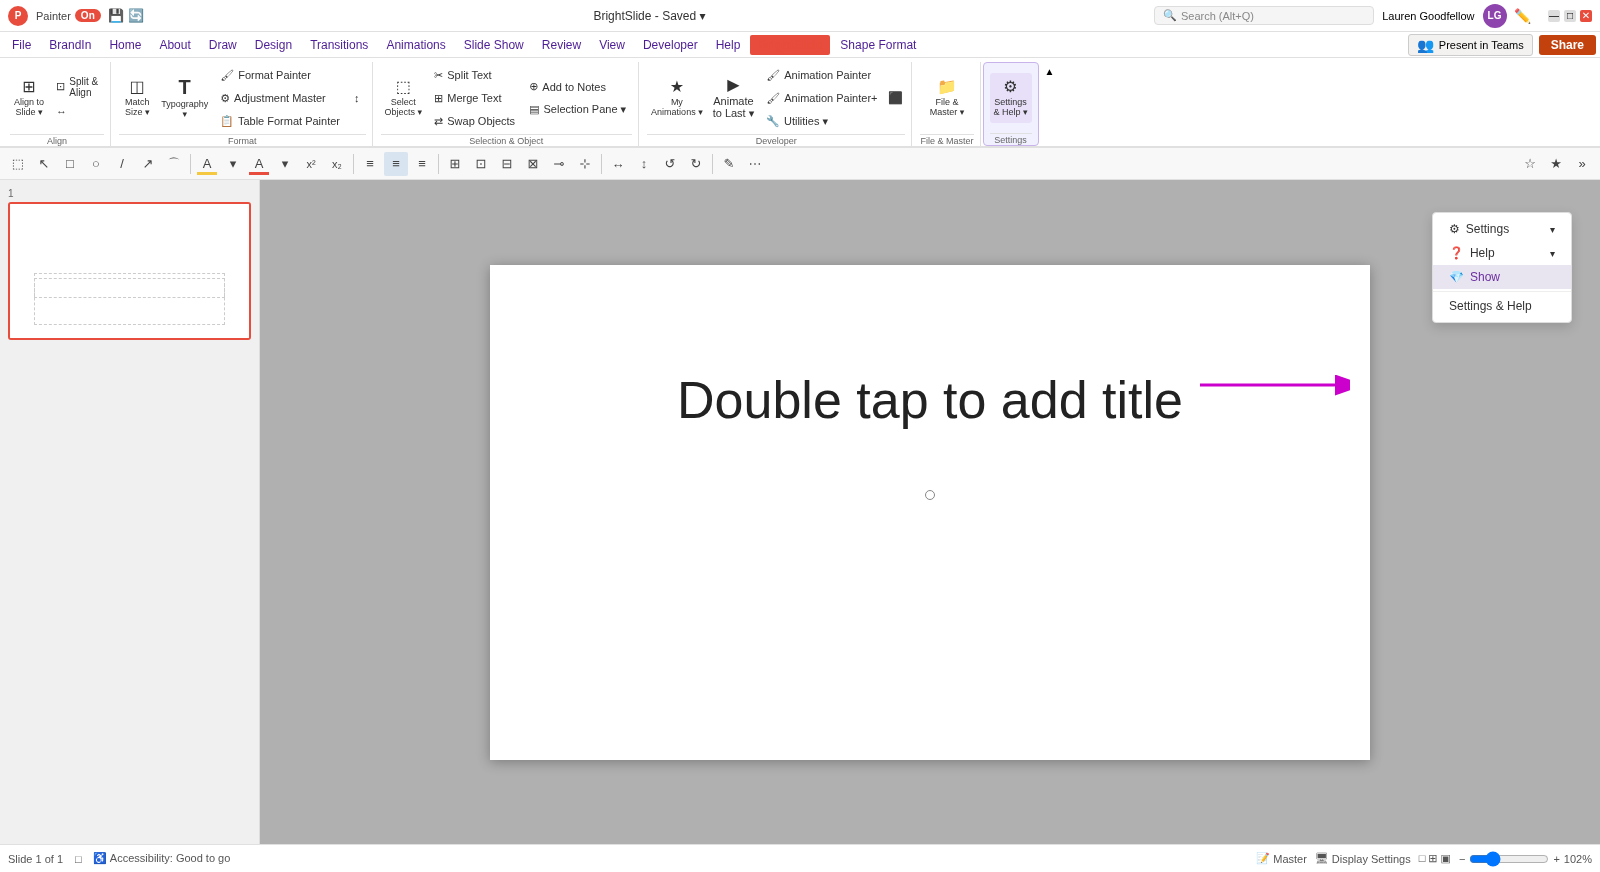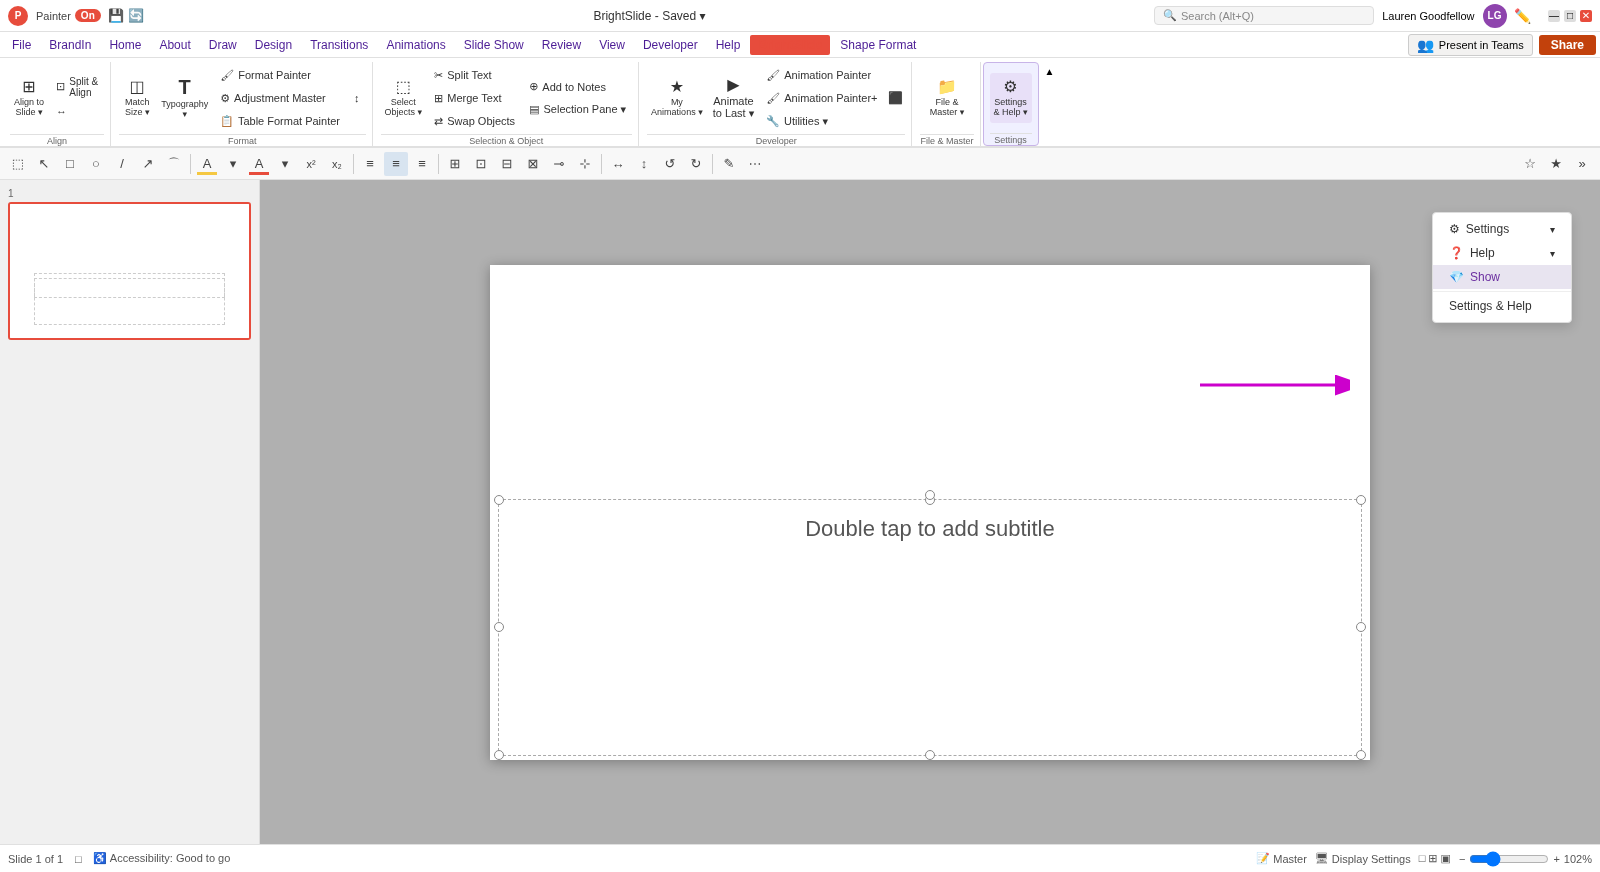--- a/index.html
+++ b/index.html
@@ -329,33 +329,24 @@
       <div class="slide-thumb-img" style="display:flex;align-items:center;justify-content:center;position:relative;">
         <div style="position:absolute;bottom:30%;left:10%;right:10%;border:1px dashed #ccc;height:25px;"></div>
         <div style="position:absolute;bottom:10%;left:10%;right:10%;border:1px dashed #ccc;height:35%;"></div>
       </div>
     </div>
   </div>
 
   <div class="slide-canvas-area" style="position:relative;">
     <div class="slide-canvas">
 
-
-      <div class="slide-subtitle-box">
-        <div class="slide-subtitle-text">Double tap to add subtitle</div>
-
-        <div class="selection-handle" style="top:-5px;left:-5px;"></div>
-        <div class="selection-handle" style="top:-5px;left:50%;transform:translateX(-50%);"></div>
-        <div class="selection-handle" style="top:-5px;right:-5px;"></div>
-        <div class="selection-handle" style="bottom:-5px;left:-5px;"></div>
-        <div class="selection-handle" style="bottom:-5px;left:50%;transform:translateX(-50%);"></div>
-        <div class="selection-handle" style="bottom:-5px;right:-5px;"></div>
-        <div class="selection-handle" style="top:50%;transform:translateY(-50%);left:-5px;"></div>
-        <div class="selection-handle" style="top:50%;transform:translateY(-50%);right:-5px;"></div>
-      </div>
+      <div class="slide-title-ph">
+        <div class="slide-title-text">Double tap to add title</div>
+      </div>
+
 
       <div style="position:absolute;top:225px;left:50%;width:10px;height:10px;border:1px solid #888;border-radius:50%;background:white;transform:translateX(-50%);"></div>
     </div>
 
     <div class="arrow-annotation">
       <svg width="160" height="40">
         <defs>
           <marker id="arrowhead" markerWidth="10" markerHeight="7" refX="0" refY="3.5" orient="auto">
             <polygon points="0 0, 10 3.5, 0 7" fill="#cc00cc"></polygon>
           </marker>

